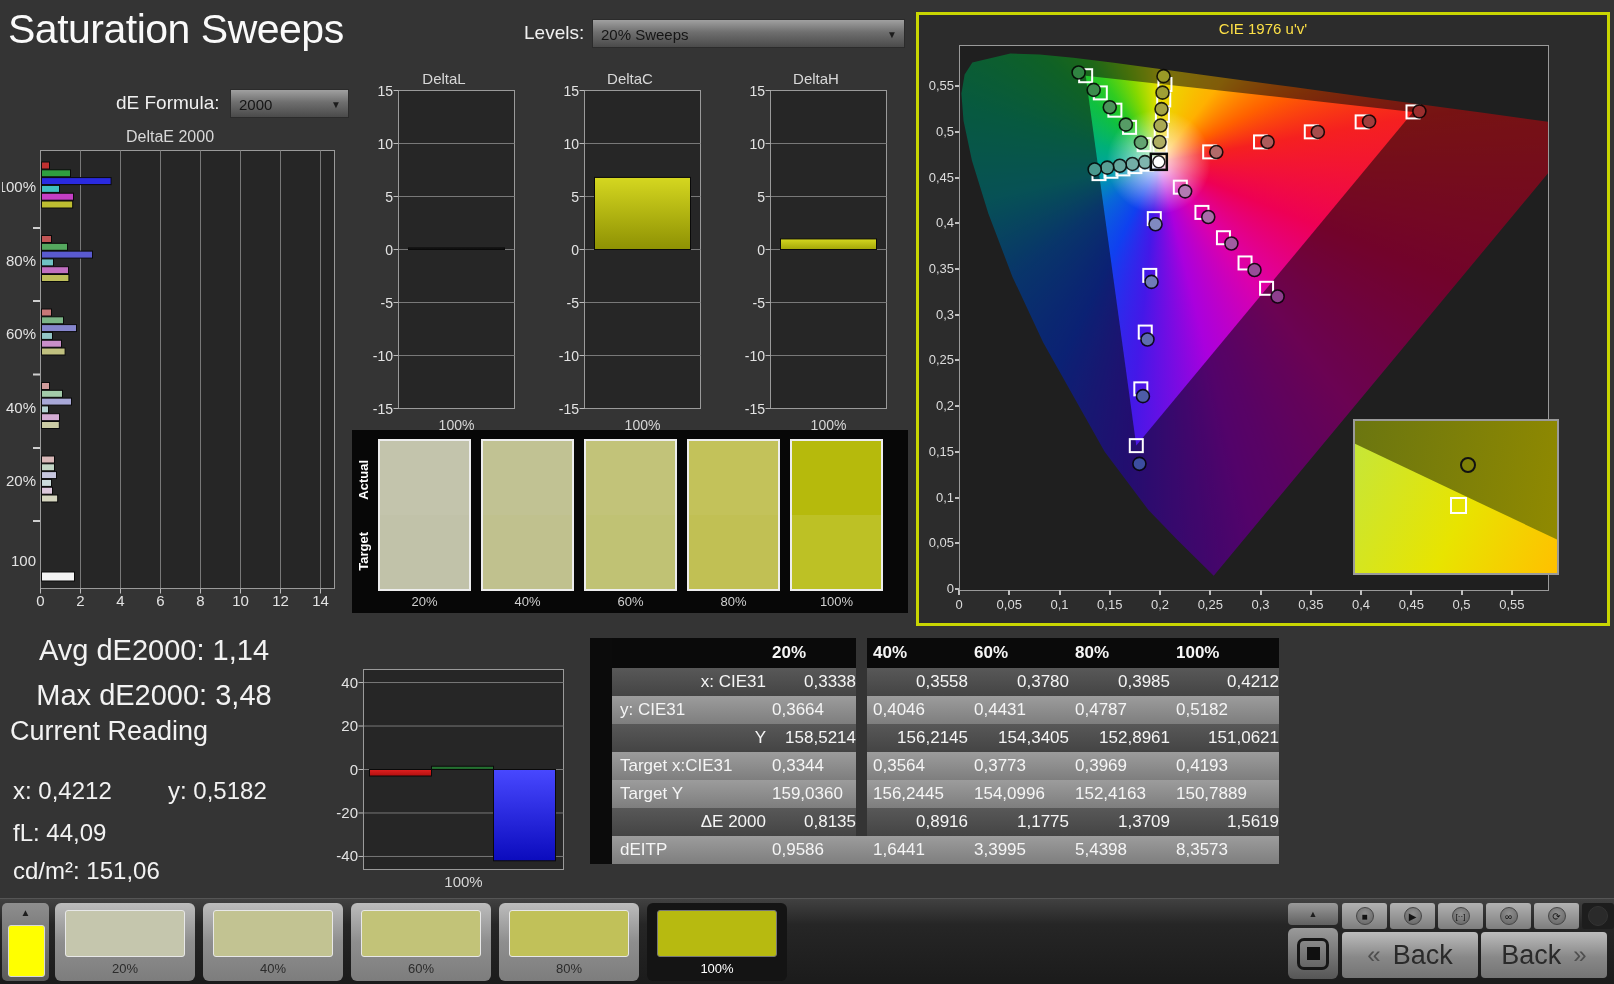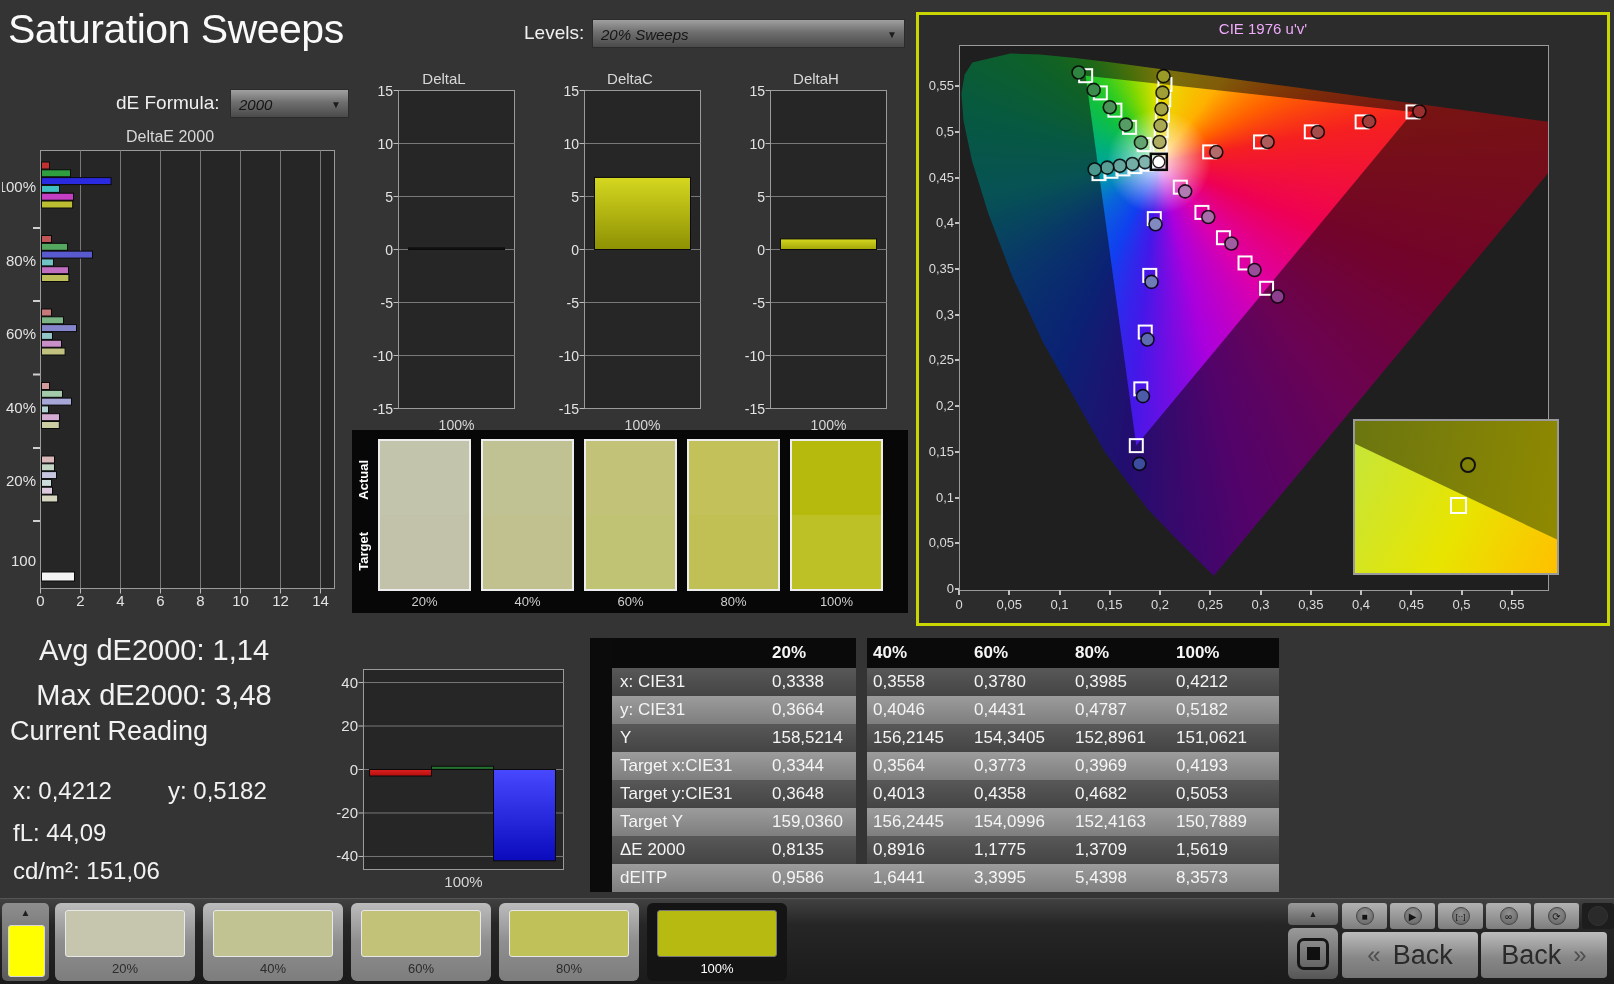--- a/index.html
+++ b/index.html
@@ -3,37 +3,37 @@
 <meta charset="utf-8">
 <style>
   html,body{margin:0;padding:0;background:#222;}
   .app{position:relative;width:1614px;height:984px;background:#343434;overflow:hidden;
        font-family:"Liberation Sans",sans-serif;color:#ededed;}
   .abs{position:absolute;}
   .ctr{text-align:center;}
   .page-title{left:8px;top:6px;font-size:41px;color:#fafafa;letter-spacing:-0.5px;}
   .combo-label{font-size:19px;color:#f0f0f0;}
   .combo{background:linear-gradient(180deg,#a0a0a0,#6f6f6f 45%,#4a4a4a);border:1px solid #2b2b2b;
-         color:#151515;font-size:15px;line-height:29px;padding-left:8px;box-sizing:border-box;font-style:italic;}
+         color:#151515;font-size:15px;line-height:29px;padding-left:8px;box-sizing:border-box;}
   .combo .arr{position:absolute;right:7px;top:0;font-size:10px;color:#1c1c1c;line-height:29px;}
   .chart-title{font-size:16px;color:#d8d8d8;}
   .mini-title{font-size:15px;color:#d8d8d8;}
   svg text{font-family:"Liberation Sans",sans-serif;}
   
   .strip{left:352px;top:430px;width:556px;height:183px;background:#070707;}
   .strip .rot{position:absolute;left:4px;writing-mode:vertical-rl;transform:rotate(180deg);
               font-size:13px;font-weight:bold;color:#fff;}
   .strip-items{position:absolute;left:26px;top:9px;display:flex;gap:10px;}
   .strip-item{width:93px;}
   .strip-swatch{height:148px;border:2px solid #ededed;}
   .strip-swatch div{height:50%;}
   .strip-label{text-align:center;font-size:13px;color:#cfcfcf;margin-top:3px;}
   
   .cie-panel{left:916px;top:12px;width:694px;height:614px;background:#2c2c2c;border:3px solid #c9d602;box-sizing:border-box;}
-  .cie-title{position:absolute;left:0;top:5px;width:100%;text-align:center;font-size:15px;color:#f0abfc;}
+  .cie-title{position:absolute;left:0;top:5px;width:100%;text-align:center;font-size:15px;color:#fde047;}
   .cie-plot{position:absolute;left:40px;top:30px;width:588px;height:544px;background:#1f1f1f;
             border:1px solid #9a9a9a;overflow:hidden;}
   .cie-fill{position:absolute;inset:0;
      background:conic-gradient(from 0deg at 33.8% 21.3%,
        #e8e000 0deg,#ffb000 38deg,#ff6000 62deg,#f52020 80deg,#ee0055 112deg,
        #dd00aa 142deg,#aa00dd 166deg,#4418e8 186deg,#1040f0 206deg,#0868d8 232deg,
        #00a0a8 258deg,#00b078 286deg,#10c040 312deg,#30cc20 326deg,#85d800 342deg,#e8e000 360deg);}
   .cie-dim{filter:brightness(0.52) saturate(0.9);}
   .cie-bright{}
   .cie-glow{position:absolute;inset:0;
@@ -52,21 +52,21 @@
   .stat-big{font-size:29px;color:#f2f2f2;}
   .stat-mid{font-size:27px;color:#f2f2f2;}
   .stat-sm{font-size:24px;color:#f2f2f2;}
   
   .tbl{left:590px;top:638px;width:678px;}
   table{border-collapse:collapse;table-layout:fixed;width:678px;}
   th,td{font-size:17px;font-weight:normal;text-align:left;padding:0 0 0 6px;color:#f5f5f5;
         white-space:nowrap;overflow:hidden;}
   thead th{height:30px;background:#0a0a0a;font-weight:bold;}
   tbody td{height:28px;}
-  tbody tr.dark td{background:linear-gradient(180deg,#585858,#444);}
+  tbody tr.dark td{background:linear-gradient(180deg,#585858,#444);text-align:right;}
   tbody tr.light td{background:linear-gradient(180deg,#9c9c9c,#7e7e7e);}
   td.lab,th.lab{padding-left:8px;border-left:22px solid #0b0b0b;}
   
   .bottombar{left:0;top:898px;width:1614px;height:86px;
      background:linear-gradient(180deg,#414141,#262626 30%,#1b1b1b);border-top:1px solid #555;box-sizing:border-box;}
   .cur-patch{position:absolute;left:2px;top:4px;width:47px;height:78px;border-radius:5px;
      background:linear-gradient(180deg,#8e8e8e,#5a5a5a);}
   .cur-patch .arr{display:block;text-align:center;font-size:10px;color:#1e1e1e;line-height:20px;}
   .cur-patch .sw{position:absolute;left:6px;top:22px;width:35px;height:50px;border:1px solid #d8d8d8;border-radius:3px;}
   .patches{position:absolute;left:55px;top:4px;display:flex;gap:8px;}
@@ -542,28 +542,20 @@
             <td>151,0621</td>
           </tr>
           <tr class="light">
             <td class="lab">Target x:CIE31</td>
             <td>0,3344</td>
             <td>0,3564</td>
             <td>0,3773</td>
             <td>0,3969</td>
             <td>0,4193</td>
           </tr>
-          <tr class="dark">
-            <td class="lab">Target y:CIE31</td>
-            <td>0,3648</td>
-            <td>0,4013</td>
-            <td>0,4358</td>
-            <td>0,4682</td>
-            <td>0,5053</td>
-          </tr>
           <tr class="light">
             <td class="lab">Target Y</td>
             <td>159,0360</td>
             <td>156,2445</td>
             <td>154,0996</td>
             <td>152,4163</td>
             <td>150,7889</td>
           </tr>
           <tr class="dark">
             <td class="lab">ΔE 2000</td>

